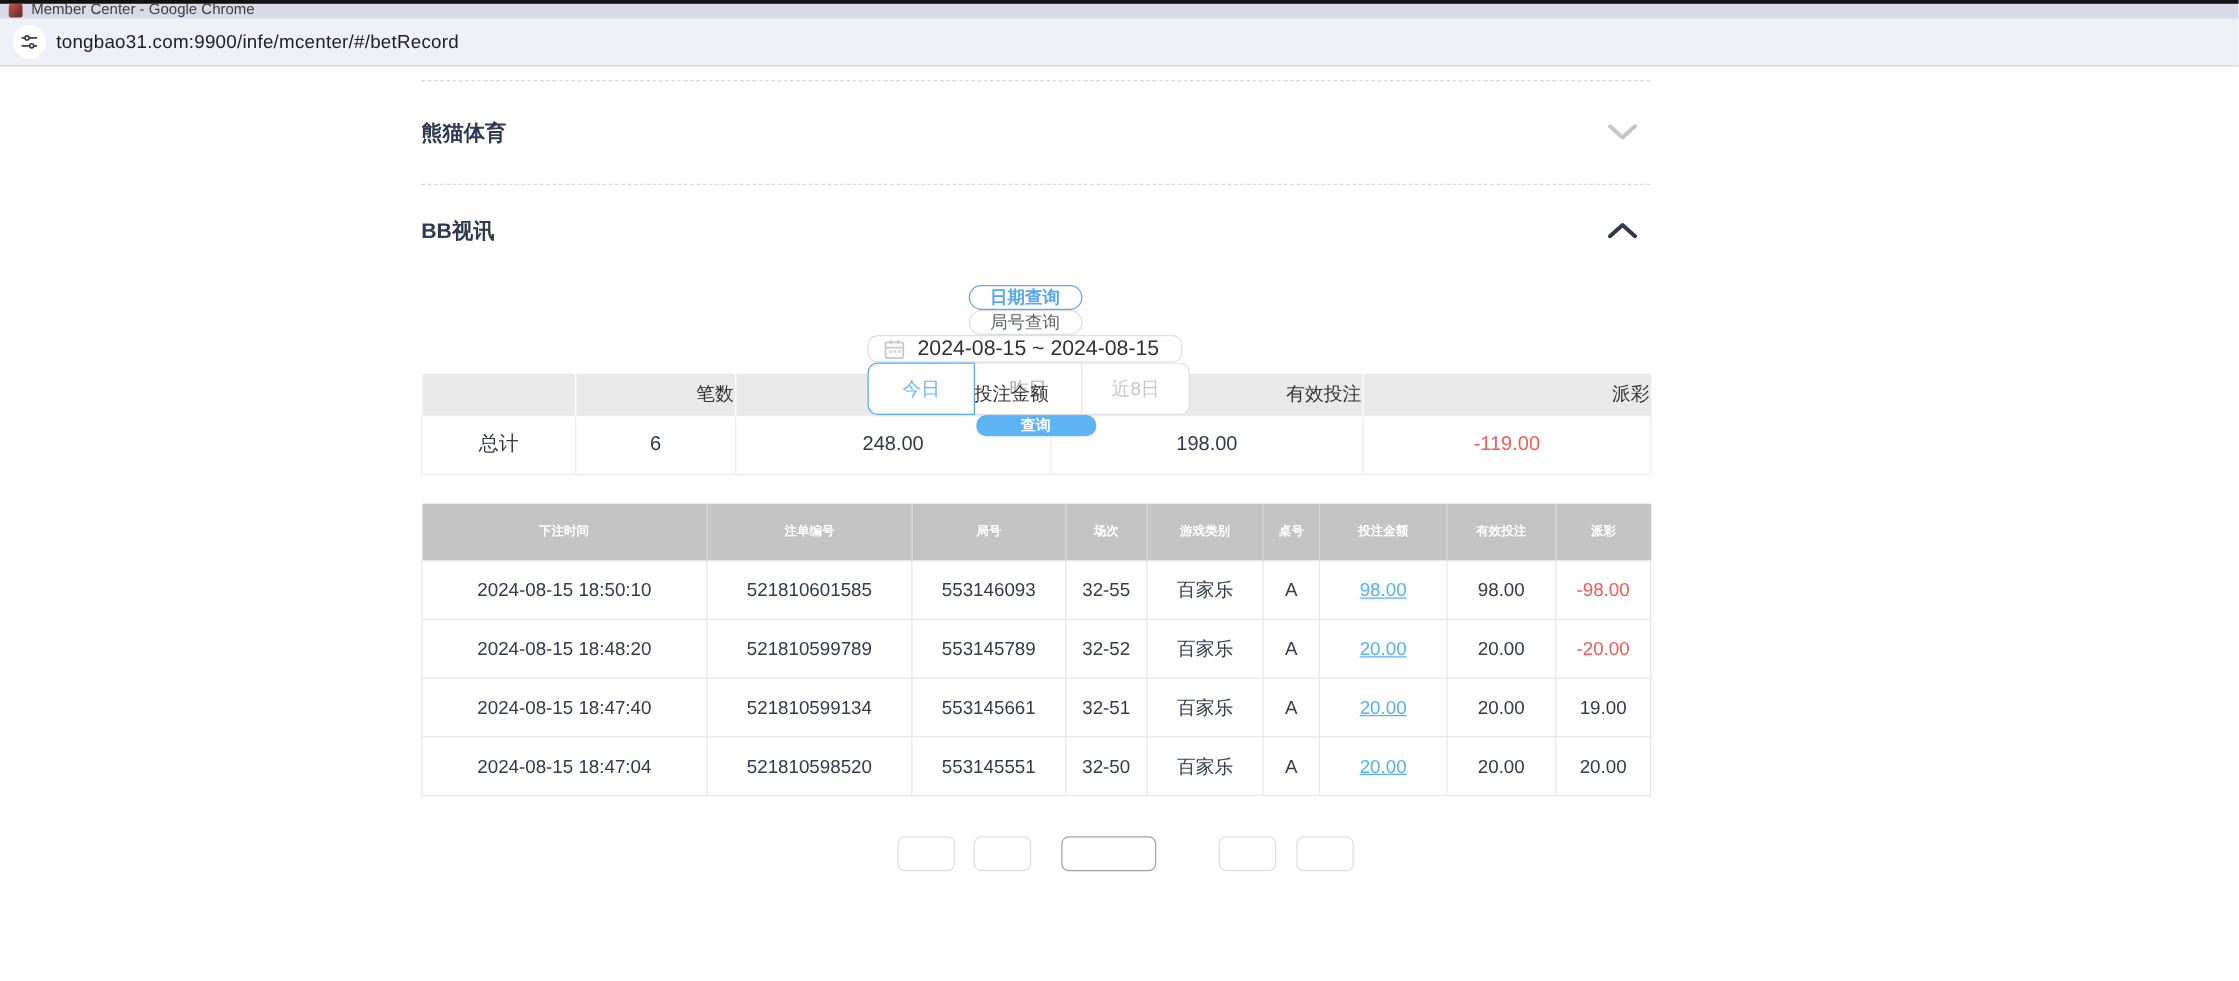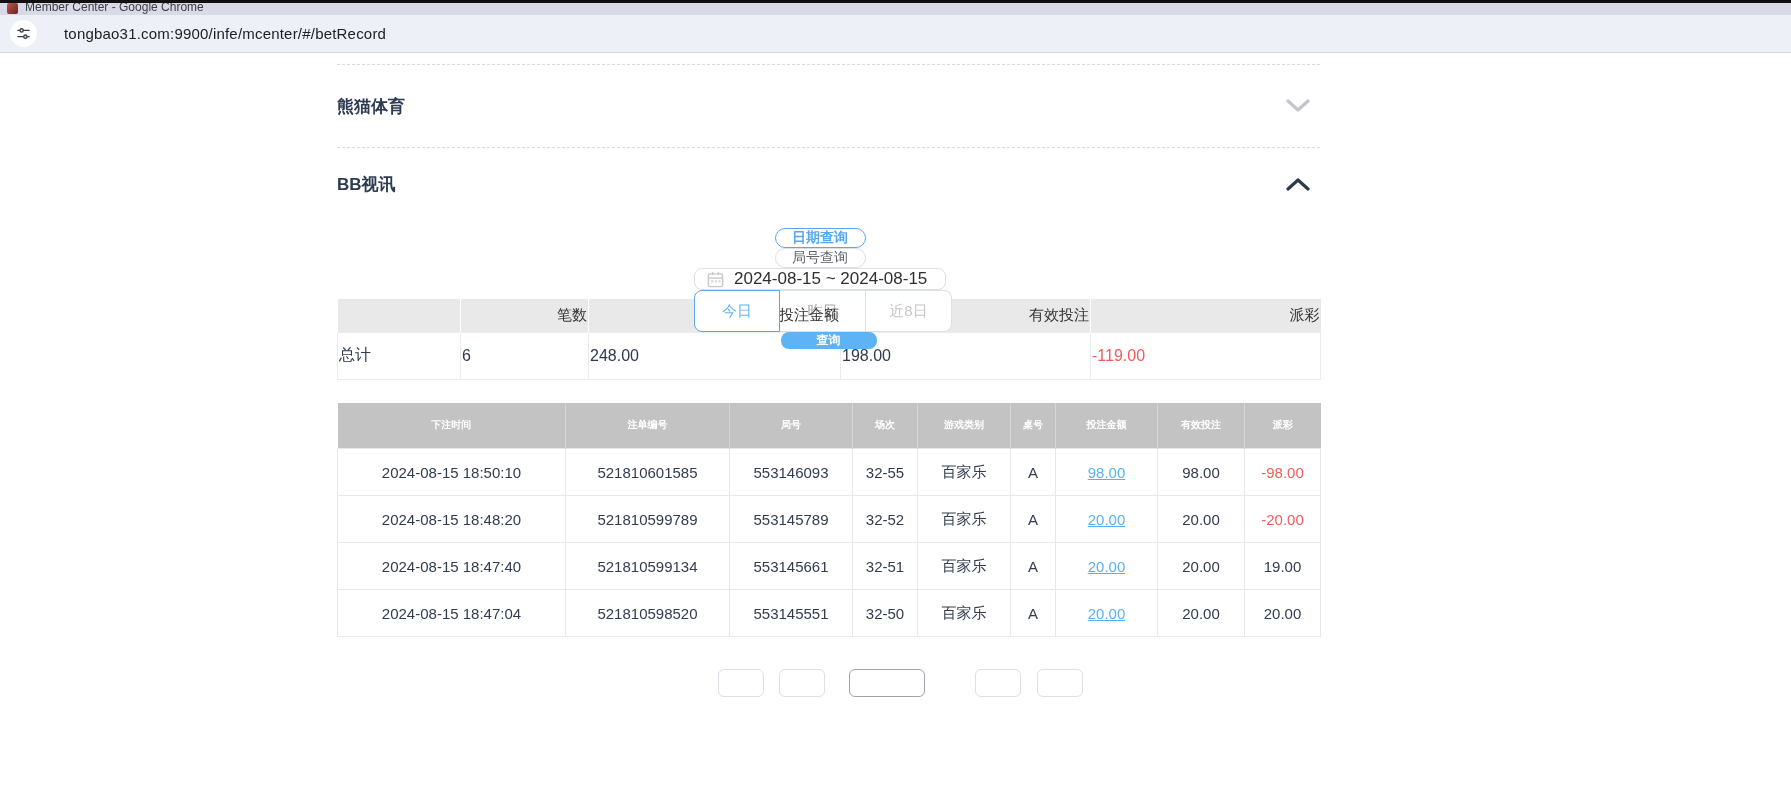--- a/index.html
+++ b/index.html
@@ -15,21 +15,21 @@
     display:flex; align-items:flex-start; gap:7px; padding-left:7px; overflow:hidden;
   }
   .favicon {
     width:11px; height:11px; border-radius:2px; margin-top:0;
     background:linear-gradient(135deg,#c2574a 0%,#8e3b33 55%,#5f2a25 100%);
     flex:0 0 auto;
   }
   .win-title { font-size:12px; line-height:13px; color:#3c4043; white-space:nowrap; margin-top:-2px; }
   .urlbar {
     height:38px; background:#eef0f7; border-bottom:1px solid #d6d6d6;
-    display:flex; align-items:center; padding:0 10px; gap:27px;
+    display:flex; align-items:center; padding:0 10px; gap:8px;
   }
   .tune-wrap {
     width:27px; height:27px; border-radius:50%; background:#fff;
     display:flex; align-items:center; justify-content:center; cursor:pointer; flex:0 0 auto;
   }
   .url-text { font-size:15px; color:#202124; letter-spacing:.2px; }
   
   .container { width:983px; margin-left:337px; position:relative; }
   .dashed { border-top:1px dashed #d9d9d9; }
   .dashed.first { margin-top:11px; }
@@ -68,21 +68,21 @@
   }
   
   table { border-collapse:collapse; table-layout:fixed; width:983px; }
   .summary { margin-top:29px; }
   .summary th {
     background:var(--summary-header-gray,#e9e9e9); height:33px; font-size:15px;
     font-weight:normal; color:#333; border-right:1px solid #fff; text-align:right;
   }
   .summary th:last-child { border-right:none; }
   .summary td {
-    height:47px; text-align:left; font-size:16px; color:#2f3a4e; background:#fff;
+    height:47px; text-align:center; font-size:16px; color:#2f3a4e; background:#fff;
     border:1px solid #ececec;
   }
   
   .main { margin-top:23px; }
   .main th {
     background:var(--table-header-gray,#c3c3c3); color:#fff; height:46px;
     font-size:10px; font-weight:bold; border-right:1px solid #d5d5d5; text-align:center;
   }
   .main th:last-child { border-right:none; }
   .main td {

